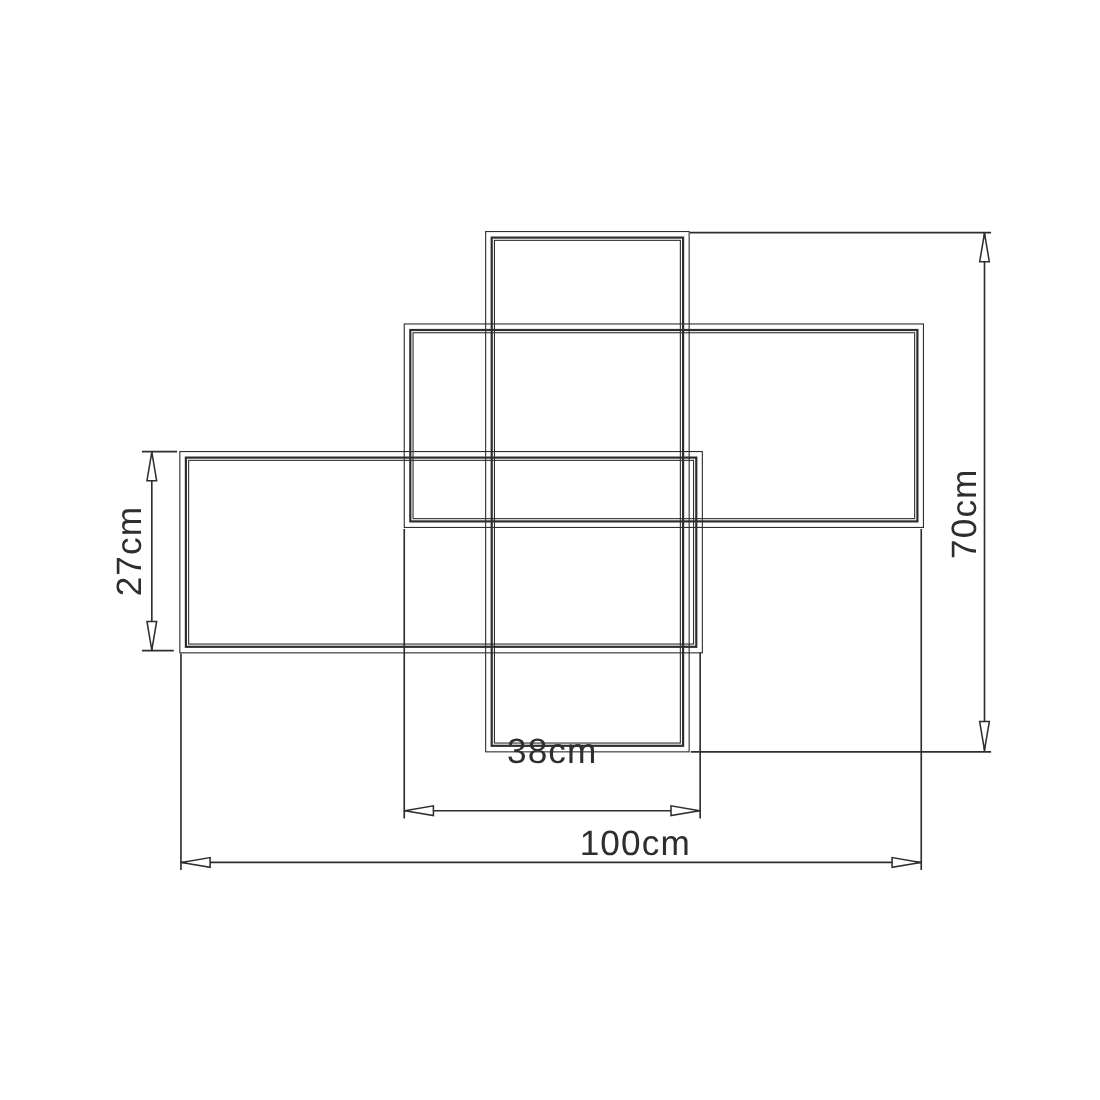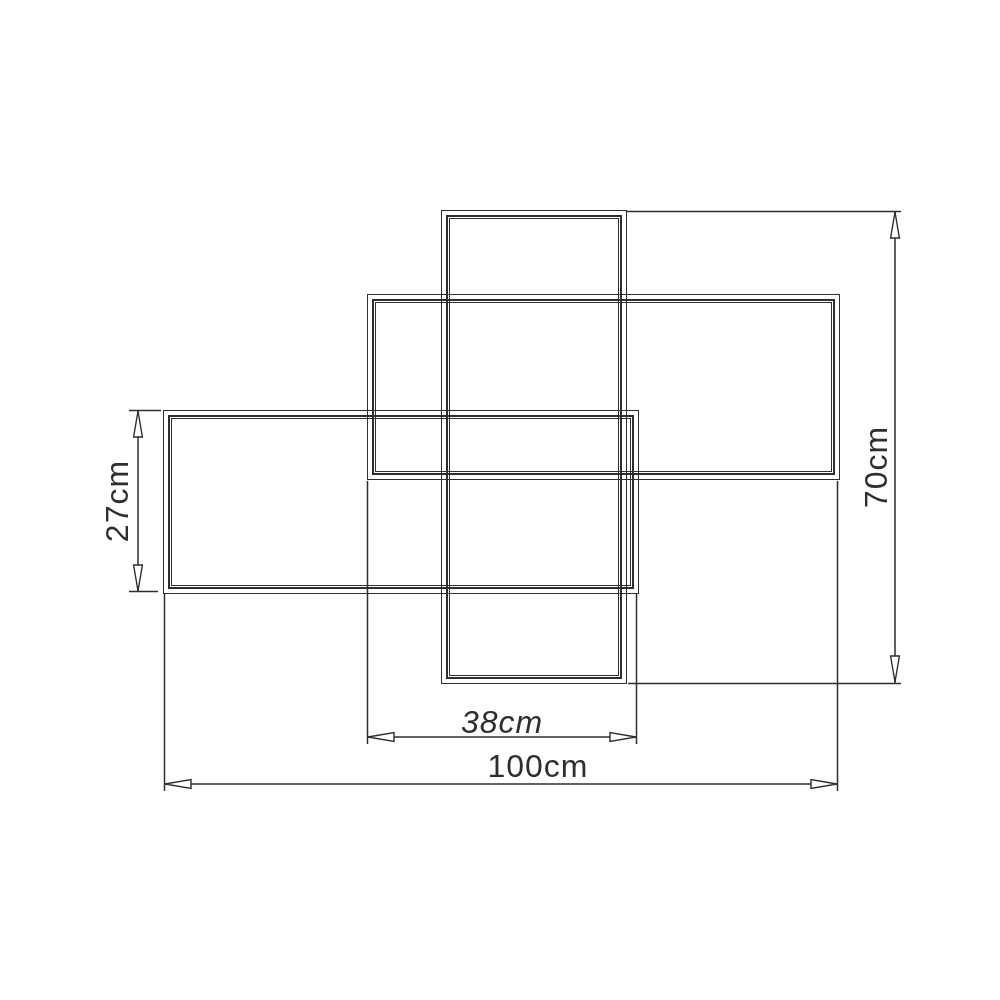--- a/index.html
+++ b/index.html
@@ -22,22 +22,22 @@
   #dim-svg{position:absolute;left:0;top:0;width:1000px;height:1000px;}
   #dim-svg .dl{stroke:var(--ink);stroke-width:1.5;fill:none;}
   #dim-svg .ah{stroke:var(--ink);stroke-width:1.4;fill:#ffffff;}
   
   .dim-label{
     position:absolute;width:180px;height:36px;line-height:36px;
     font-size:32px;letter-spacing:1px;text-align:center;color:var(--ink);
     white-space:nowrap;
   }
   .rot{transform:rotate(-90deg);transform-origin:center center;}
-  #dim-label-38 {left:412px;top:704px;font-style:italic;}
-  #dim-label-100{left:448px;top:748px;}
+  #dim-label-38 {left:412px;top:665px;}
+  #dim-label-100{left:448px;top:748px;text-align:right;}
   #dim-label-27 {left:27px; top:483px;}
   #dim-label-70 {left:786px;top:449px;}
 </style>
 </head>
 <body>
 
 <div id="canvas">
 
   <div class="frame" id="frame-vertical">
     <div class="p1"></div>

